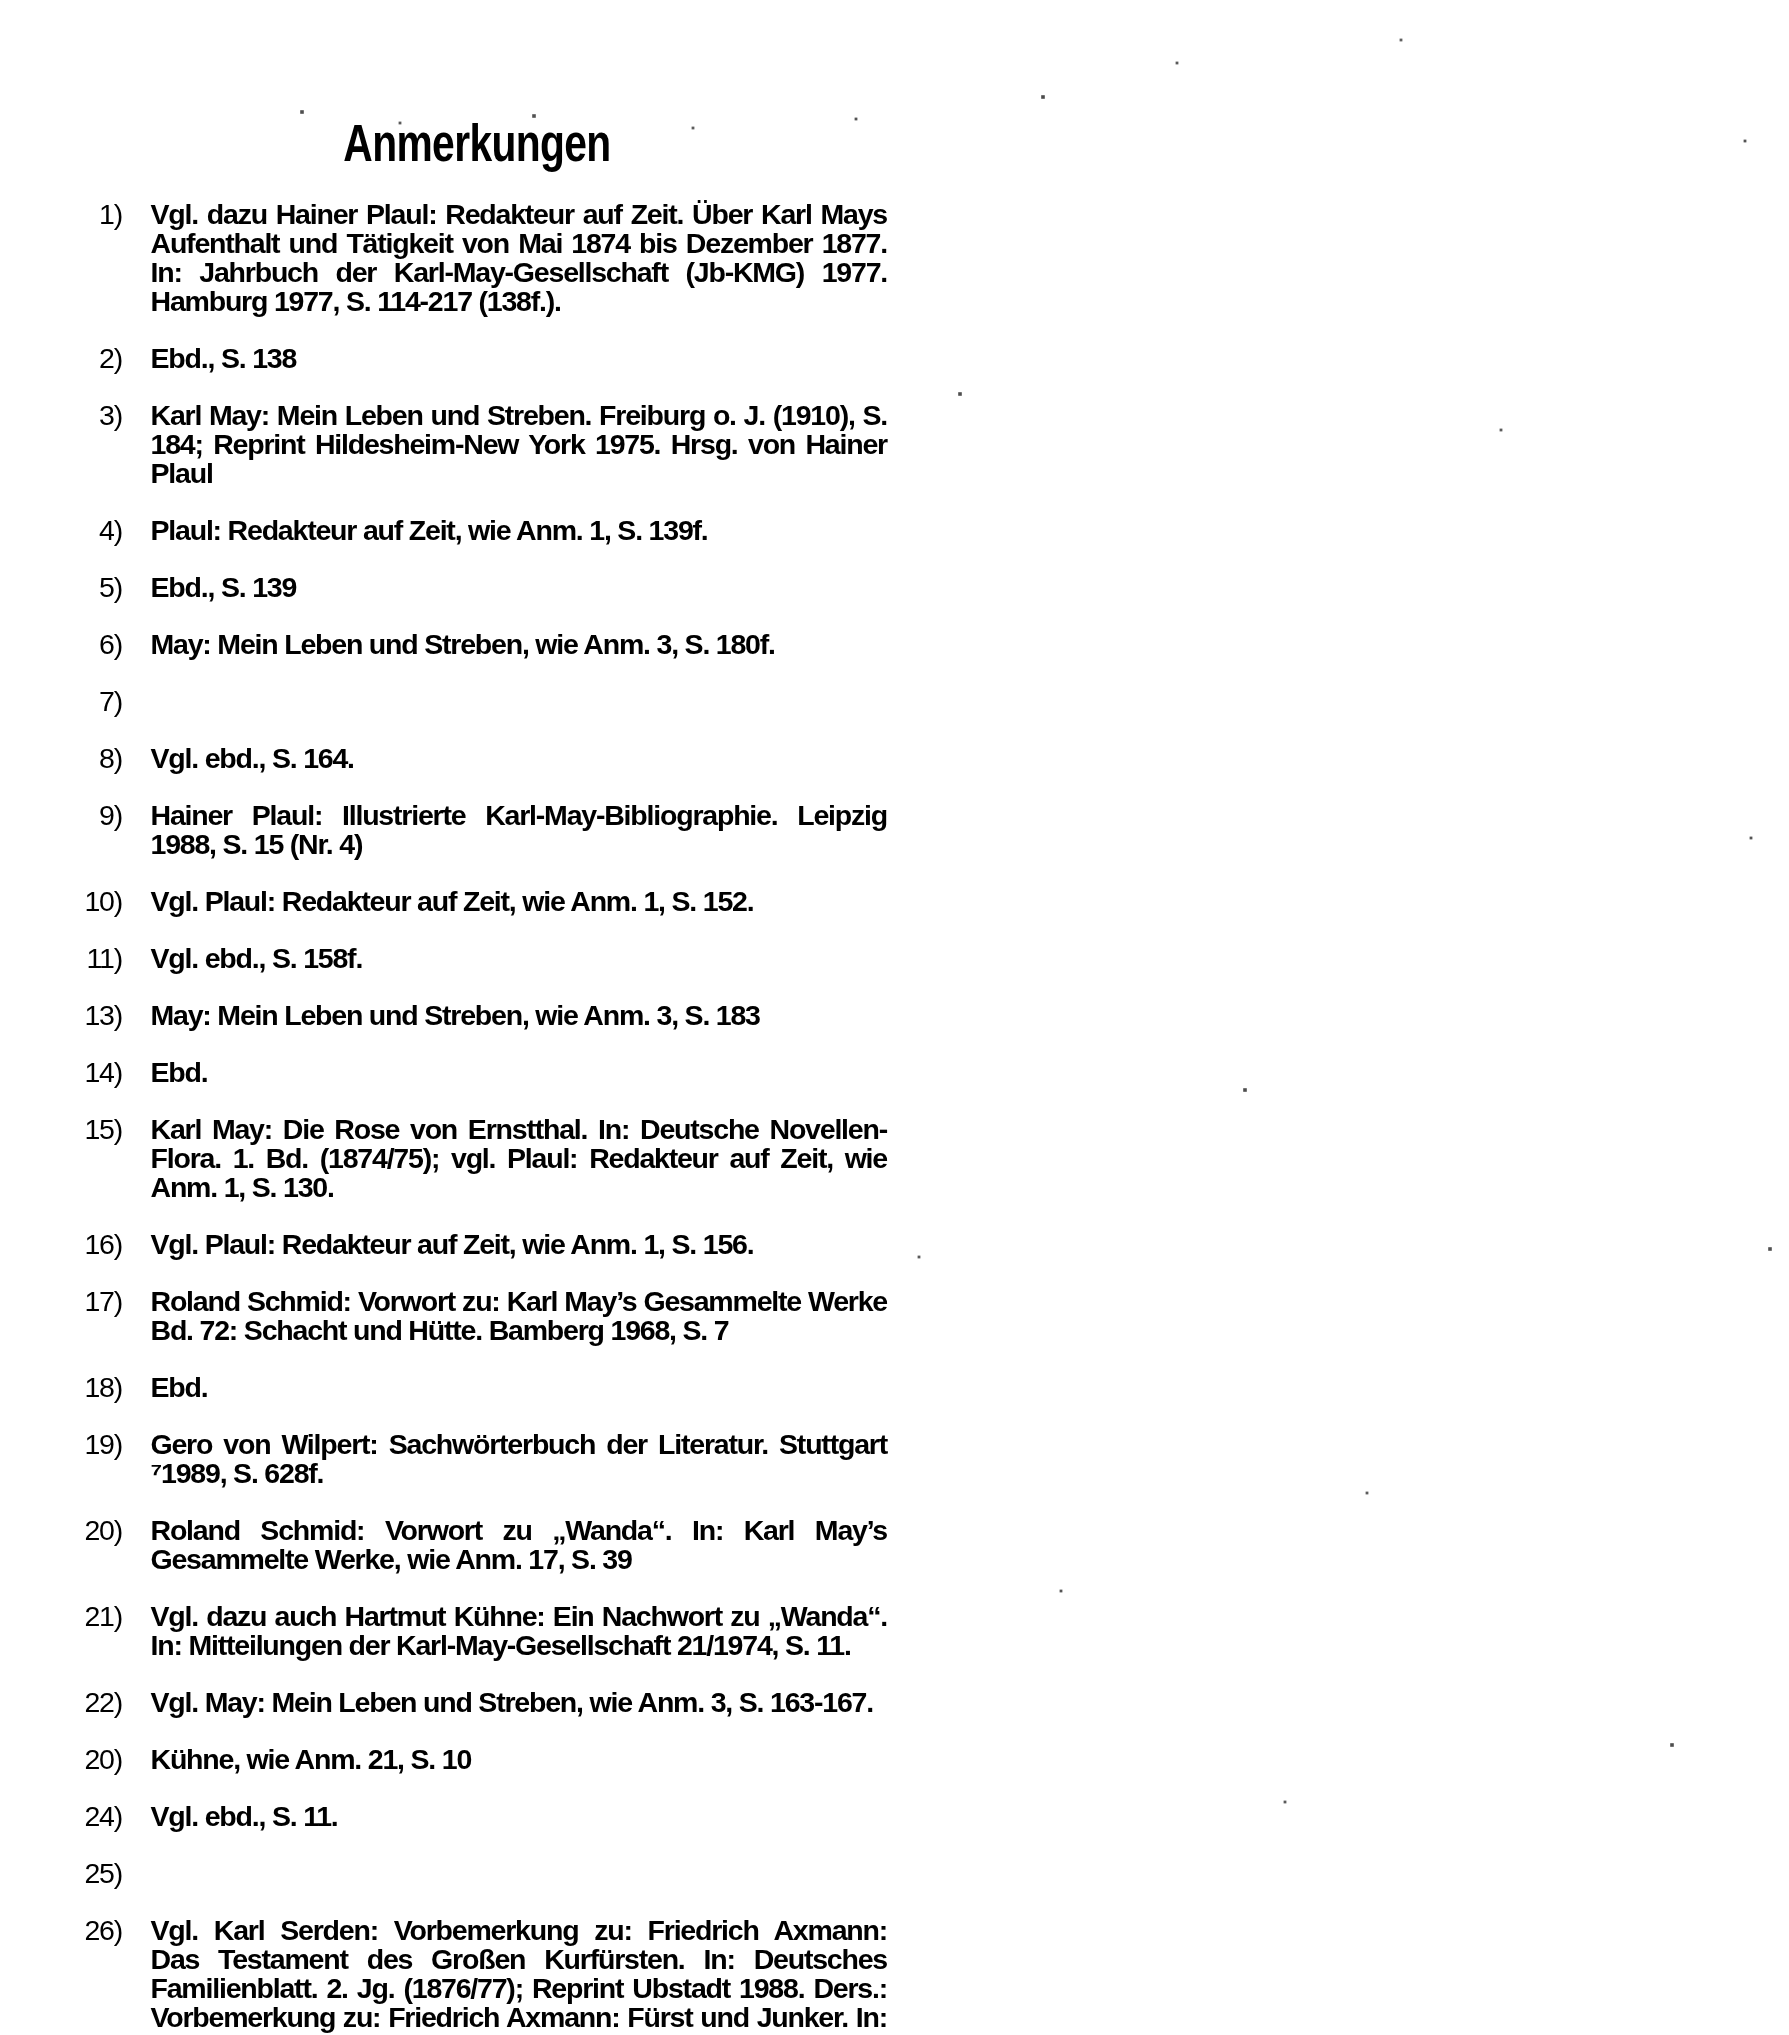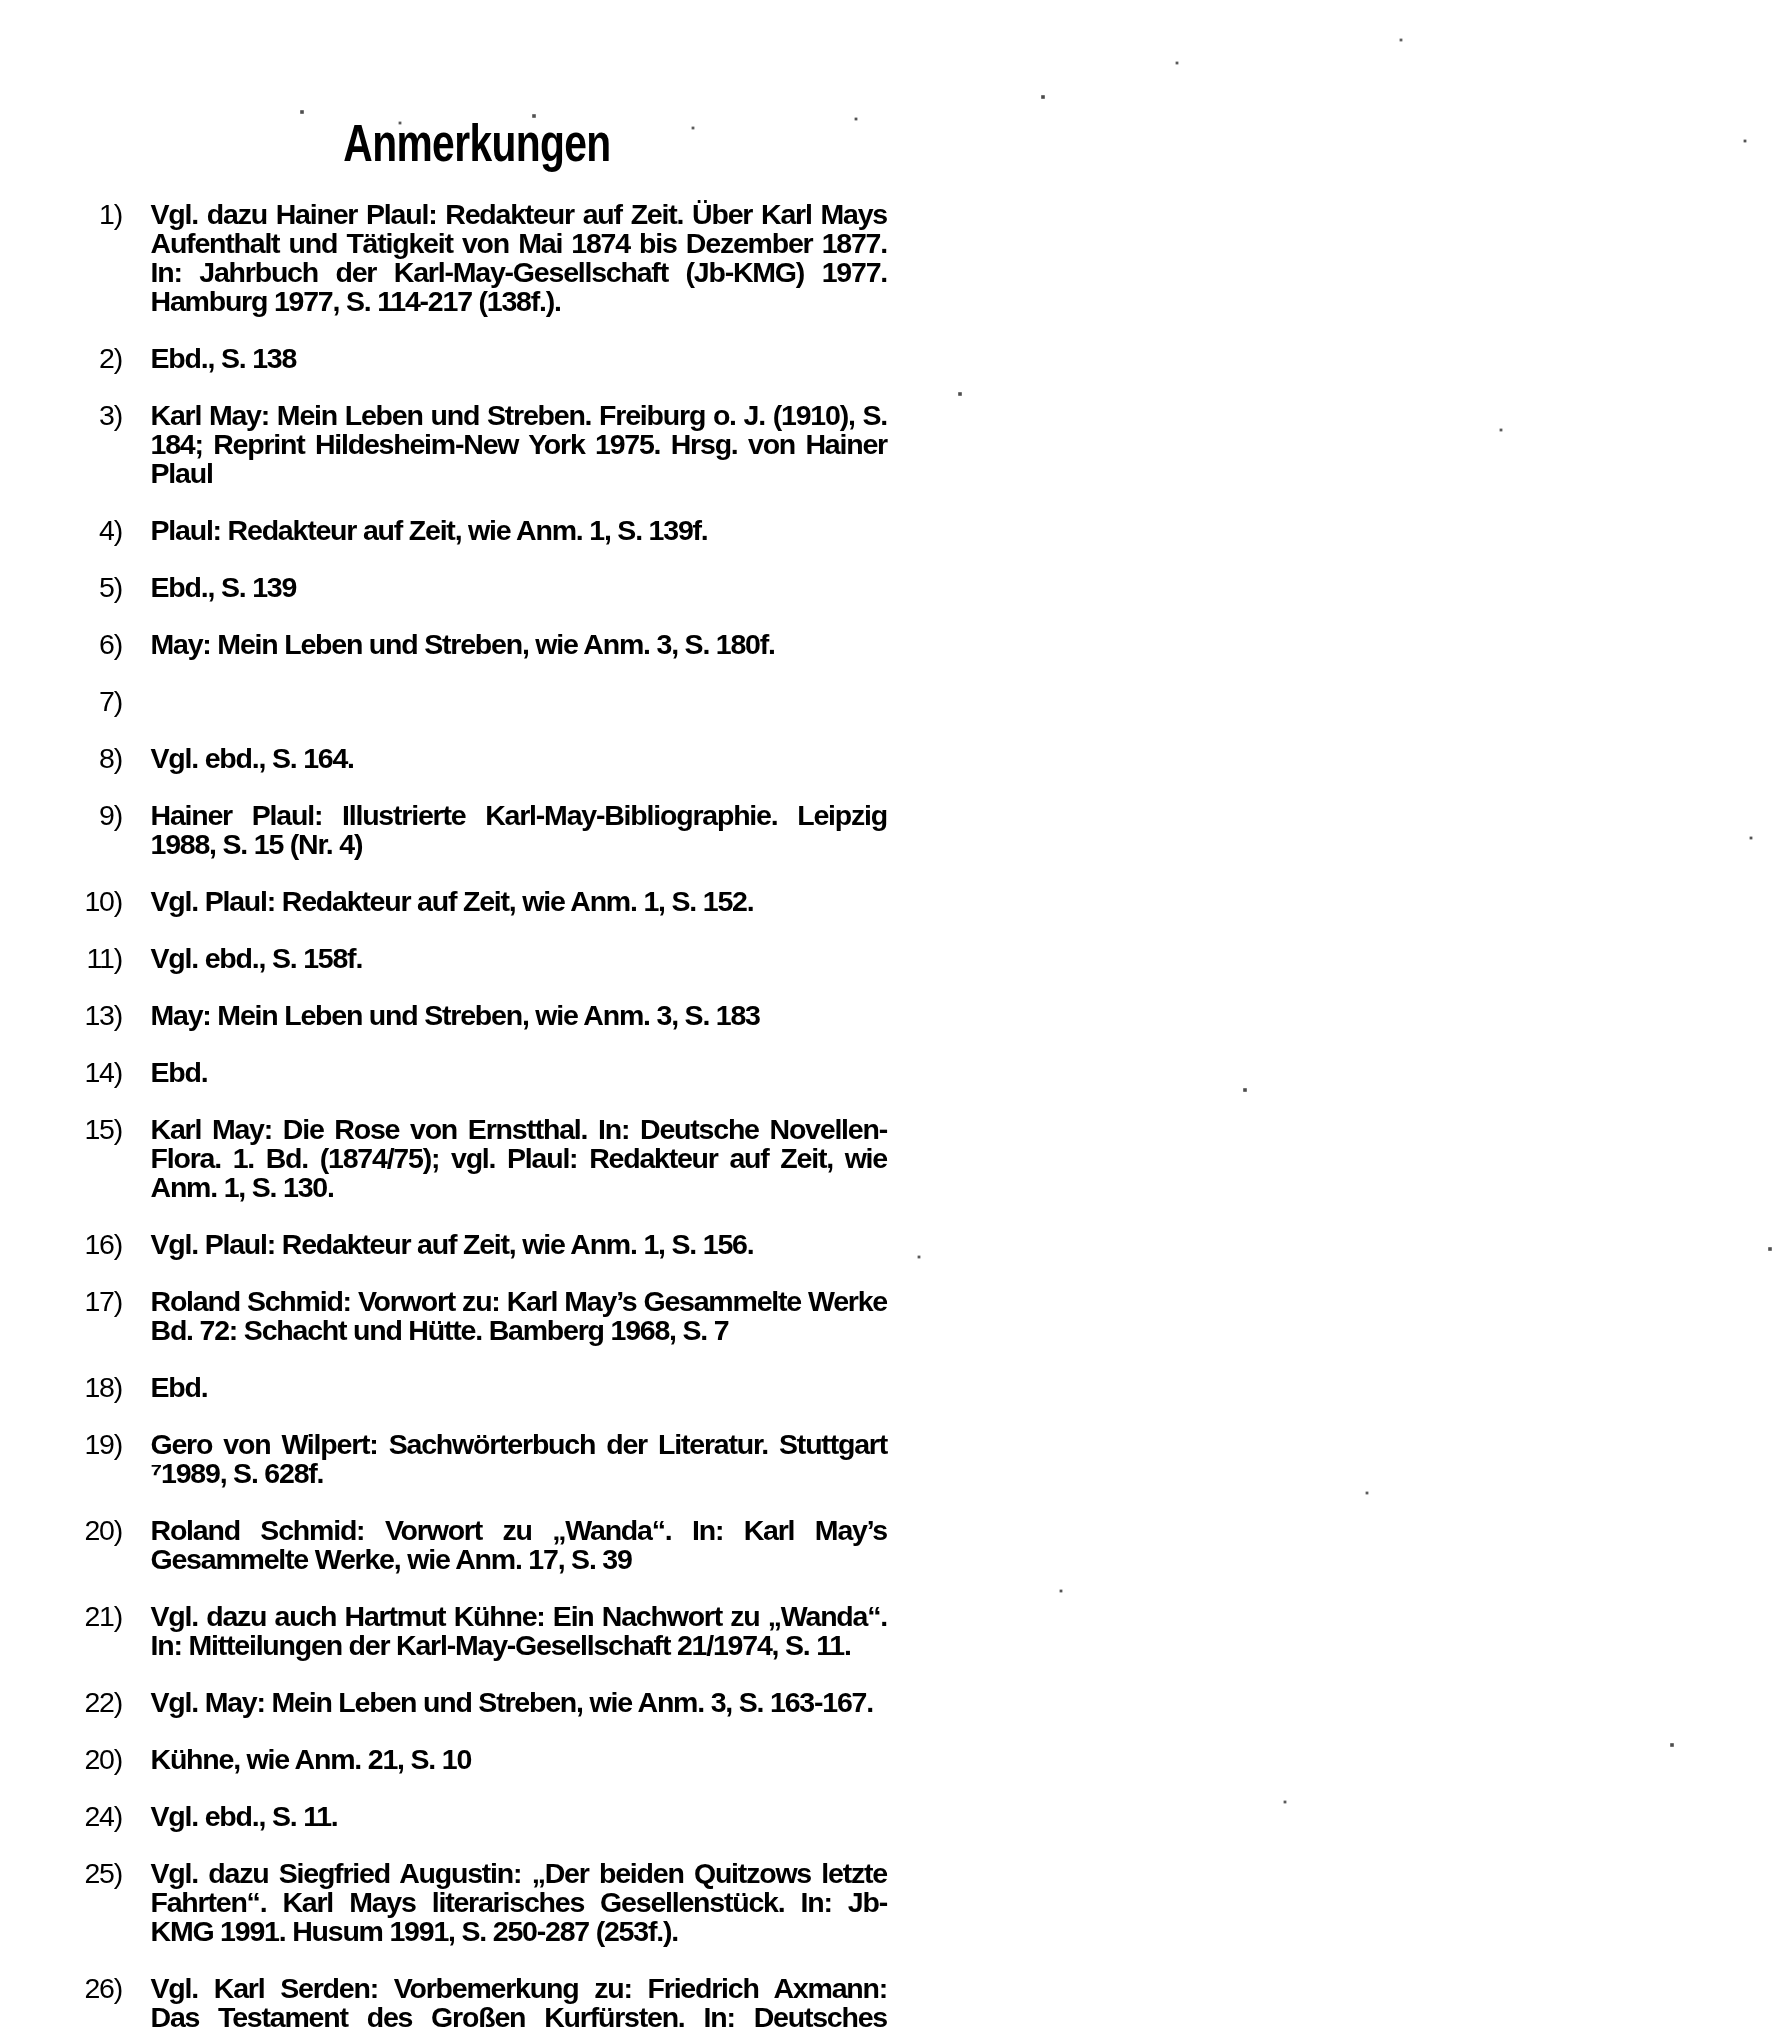--- a/index.html
+++ b/index.html
@@ -212,21 +212,20 @@
     <span class="note-text">Kühne, wie Anm. 21, S. 10</span>
   </li>
 
   <li class="note">
     <span class="note-num">24)</span>
     <span class="note-text">Vgl. ebd., S. 11.</span>
   </li>
 
   <li class="note">
     <span class="note-num">25)</span>
-    <span class="note-text">Vgl. dazu Siegfried Augustin: „Der beiden Quitzows letzte Fahrten“. Karl Mays literarisches Gesellenstück. In: Jb-KMG 1991. Husum 1991, S. 250-287 (253f.).</span>
   </li>
 
   <li class="note">
     <span class="note-num">26)</span>
     <span class="note-text">Vgl. Karl Serden: Vorbemerkung zu: Friedrich Axmann: Das Testament des Großen Kurfürsten. In: Deutsches Familienblatt. 2. Jg. (1876/77); Reprint Ubstadt 1988. Ders.: Vorbemerkung zu: Friedrich Axmann: Fürst und Junker. In: Deutsches Familienblatt. 1. Jg. (1875/76); Reprint Ubstadt 1990.</span>
   </li>
 </ol>
 
   </div>
 

